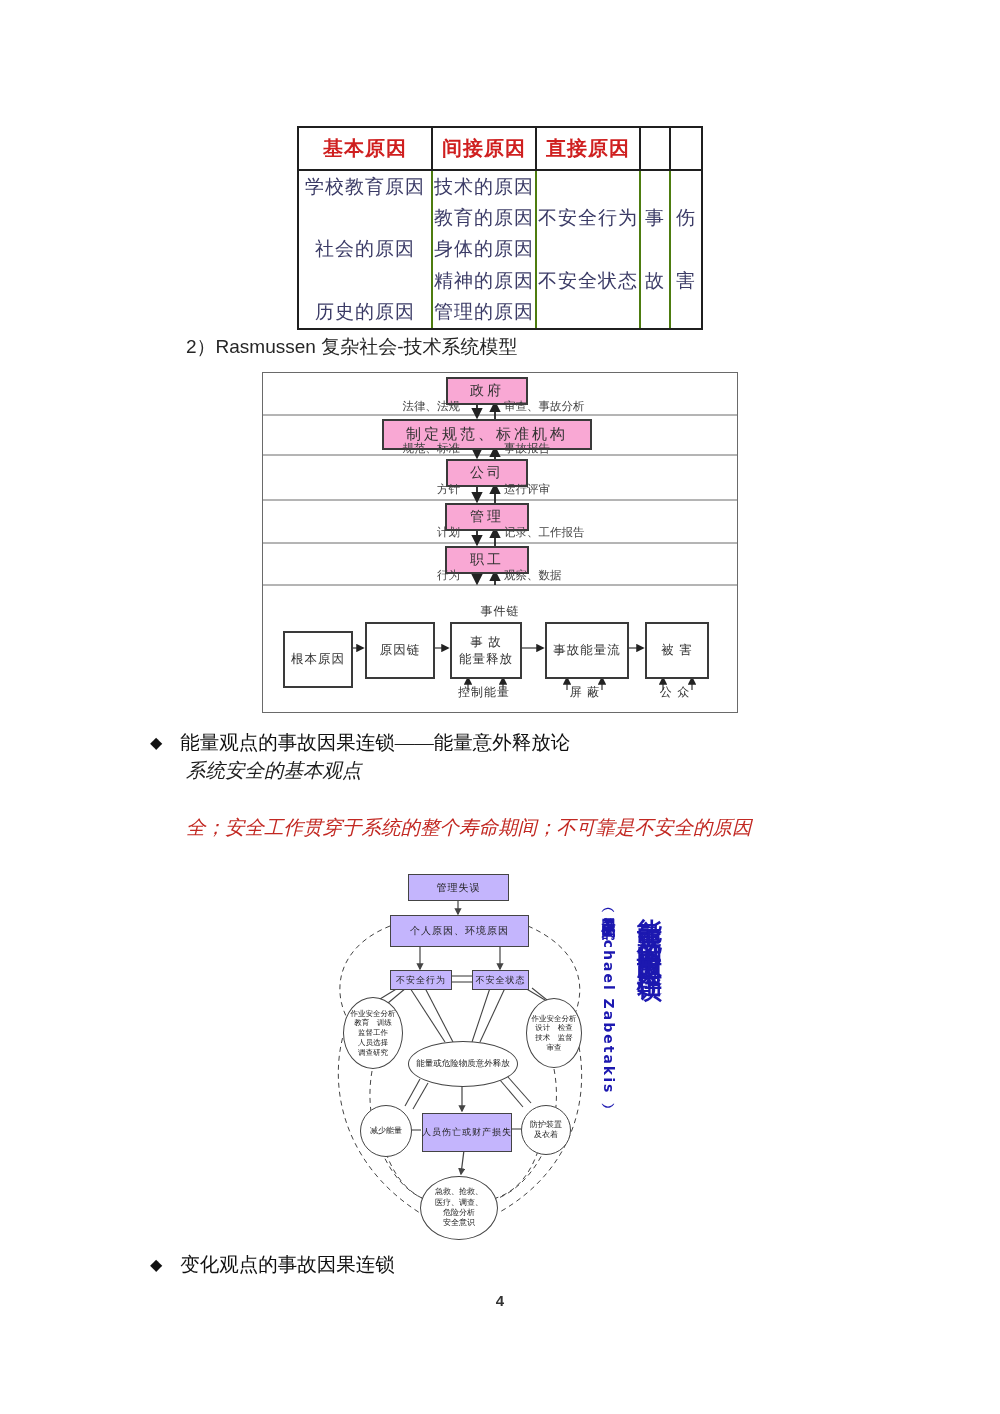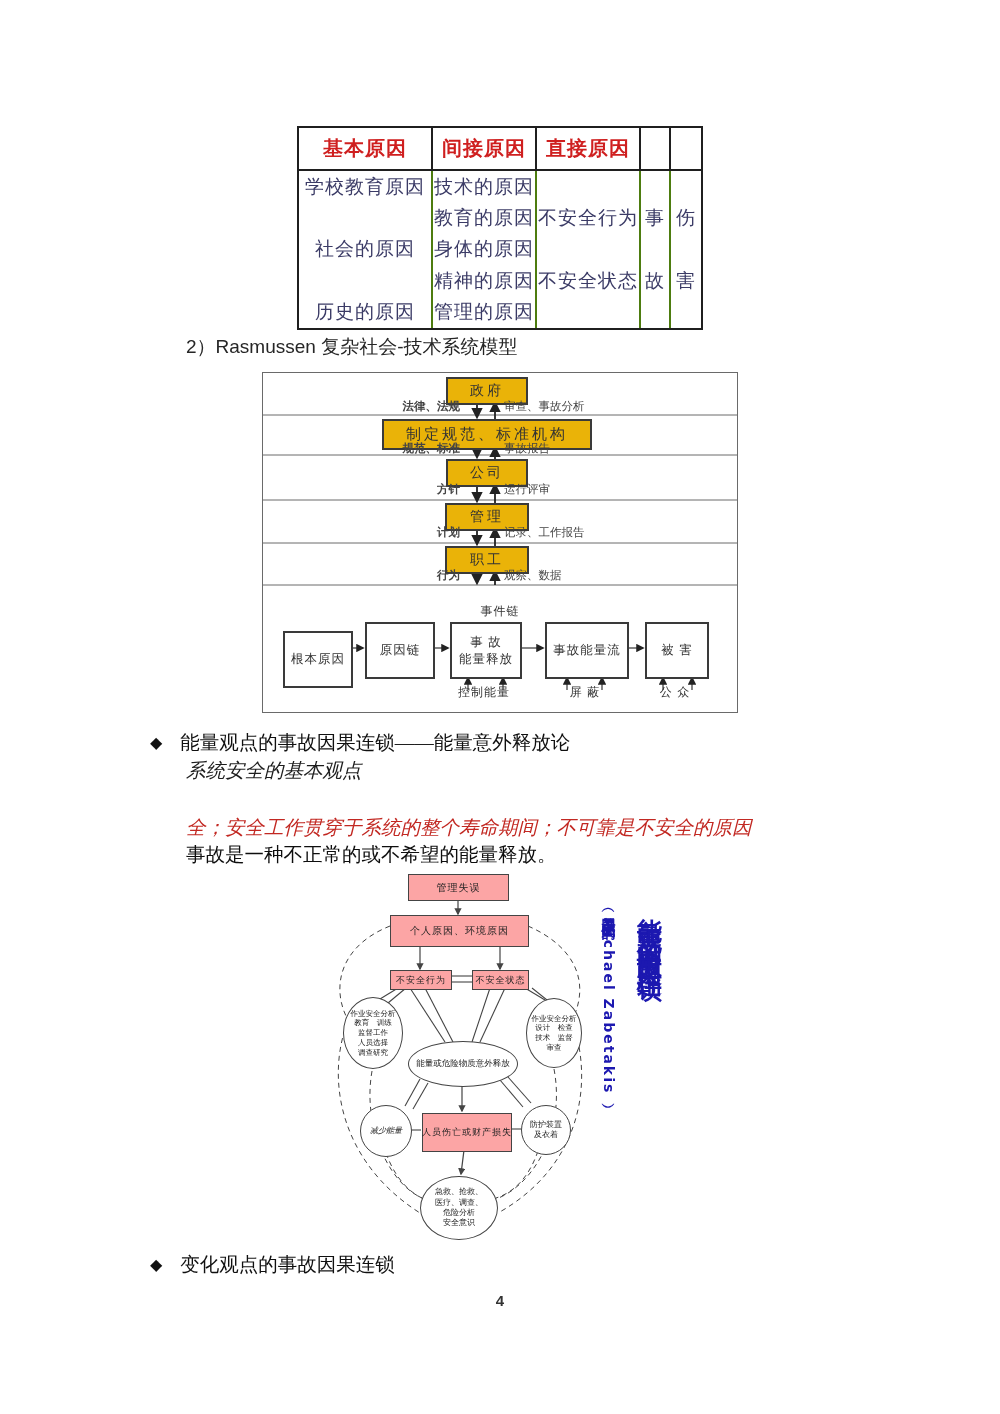--- a/index.html
+++ b/index.html
@@ -30,34 +30,34 @@
   .rl1{top:786px;}
   .rl2{top:814px;}
   .statement{position:absolute;left:186px;top:841px;font-size:19.5px;color:#0e0e0e;}
   .page-number{position:absolute;top:1292px;left:0;width:1000px;text-align:center;
                font-family:"Liberation Sans",sans-serif;font-size:15px;font-weight:bold;color:#333;}
 
   
   .rasmussen{position:absolute;left:262px;top:372px;width:476px;height:341px;
              font-family:"Liberation Sans",sans-serif;}
   .ras-svg{position:absolute;left:0;top:0;}
-  .rbox{position:absolute;border:2px solid #3a3a3a;background:#eab308;display:flex;align-items:center;
+  .rbox{position:absolute;border:2px solid #3a3a3a;background:#f9a8d4;display:flex;align-items:center;
         justify-content:center;font-size:14px;color:#333;letter-spacing:3px;white-space:nowrap;}
   .rlab{position:absolute;font-size:11.5px;color:#444;white-space:nowrap;}
-  .rlab.lft{text-align:right;font-weight:bold;}
+  .rlab.lft{text-align:right;}
   .rcenter{position:absolute;width:476px;text-align:center;font-size:12px;color:#333;letter-spacing:1px;}
   .fbox{position:absolute;top:250px;height:53px;border:2px solid #3a3a3a;background:#fff;display:flex;
         flex-direction:column;align-items:center;justify-content:center;font-size:12.5px;color:#333;
         letter-spacing:1px;line-height:1.3;}
   .blab{position:absolute;top:312px;text-align:center;font-size:12px;color:#333;letter-spacing:1px;}
 
   
   .energy{position:absolute;left:320px;top:866px;width:380px;height:380px;color:#222;}
   .e-svg{position:absolute;left:0;top:0;}
-  .ebox{position:absolute;border:1.5px solid #444;background:#fca5a5;display:flex;align-items:center;
+  .ebox{position:absolute;border:1.5px solid #444;background:#c4b5fd;display:flex;align-items:center;
         justify-content:center;font-size:10px;letter-spacing:1px;color:#222;white-space:nowrap;}
   .eoval{position:absolute;border:1.4px solid #444;border-radius:50%;background:#fff;display:flex;
          flex-direction:column;align-items:center;justify-content:center;font-size:7.5px;line-height:1.3;
          color:#222;text-align:center;}
   .caption-main{position:absolute;left:633px;top:897px;writing-mode:vertical-rl;font-size:25px;
                 font-weight:bold;letter-spacing:6px;color:#1c18b0;font-family:"DejaVu Sans",sans-serif;}
   .caption-sub{position:absolute;left:600px;top:903px;writing-mode:vertical-rl;font-size:14px;
                font-weight:bold;letter-spacing:2px;color:#1c18b0;font-family:"DejaVu Sans",sans-serif;}
 </style>
 </head>
@@ -181,21 +181,20 @@
     <div class="blab" style="left:283px;width:80px;">屏 蔽</div>
     <div class="blab" style="left:383px;width:60px;">公 众</div>
   </div>
 
   <div class="bullet b1">
     <span class="diamond">◆</span>
     <span>能量观点的事故因果连锁——能量意外释放论</span>
   </div>
   <div class="subtitle">系统安全的基本观点</div>
   <div class="red-line rl2">全；安全工作贯穿于系统的整个寿命期间；不可靠是不安全的原因</div>
-  <div class="statement">事故是一种不正常的或不希望的能量释放。</div>
 
   <div class="energy">
     <svg class="e-svg" width="380" height="380" viewBox="0 0 380 380">
       <defs>
         <marker id="ea" viewBox="0 0 10 10" refX="8" refY="5" markerWidth="6" markerHeight="6" orient="auto-start-reverse">
           <path d="M0,0 L10,5 L0,10 z" fill="#444"></path>
         </marker>
       </defs>
 
       <line x1="138" y1="33" x2="138" y2="48" stroke="#444" stroke-width="1.2" marker-end="url(#ea)"></line>
@@ -252,21 +251,21 @@
     </div>
     <div class="eoval" style="left:206px;top:132px;width:54px;height:68px;">
       <div>作业安全分析</div>
       <div>设计　检查</div>
       <div>技术　监督</div>
       <div>审查</div>
     </div>
     <div class="eoval" style="left:88px;top:175px;width:108px;height:44px;font-size:8.5px;">
       <div>能量或危险物质意外释放</div>
     </div>
-    <div class="eoval" style="left:40px;top:239px;width:50px;height:50px;font-size:8px;font-style:italic;">
+    <div class="eoval" style="left:40px;top:239px;width:50px;height:50px;font-size:8px;">
       <div>减少能量</div>
     </div>
     <div class="ebox" style="left:102px;top:247px;width:88px;height:37px;font-size:9px;">人员伤亡或财产损失</div>
     <div class="eoval" style="left:201px;top:239px;width:48px;height:48px;font-size:8px;">
       <div>防护装置</div>
       <div>及衣着</div>
     </div>
     <div class="eoval" style="left:100px;top:310px;width:76px;height:62px;font-size:8px;">
       <div>急救、抢救、</div>
       <div>医疗、调查、</div>

